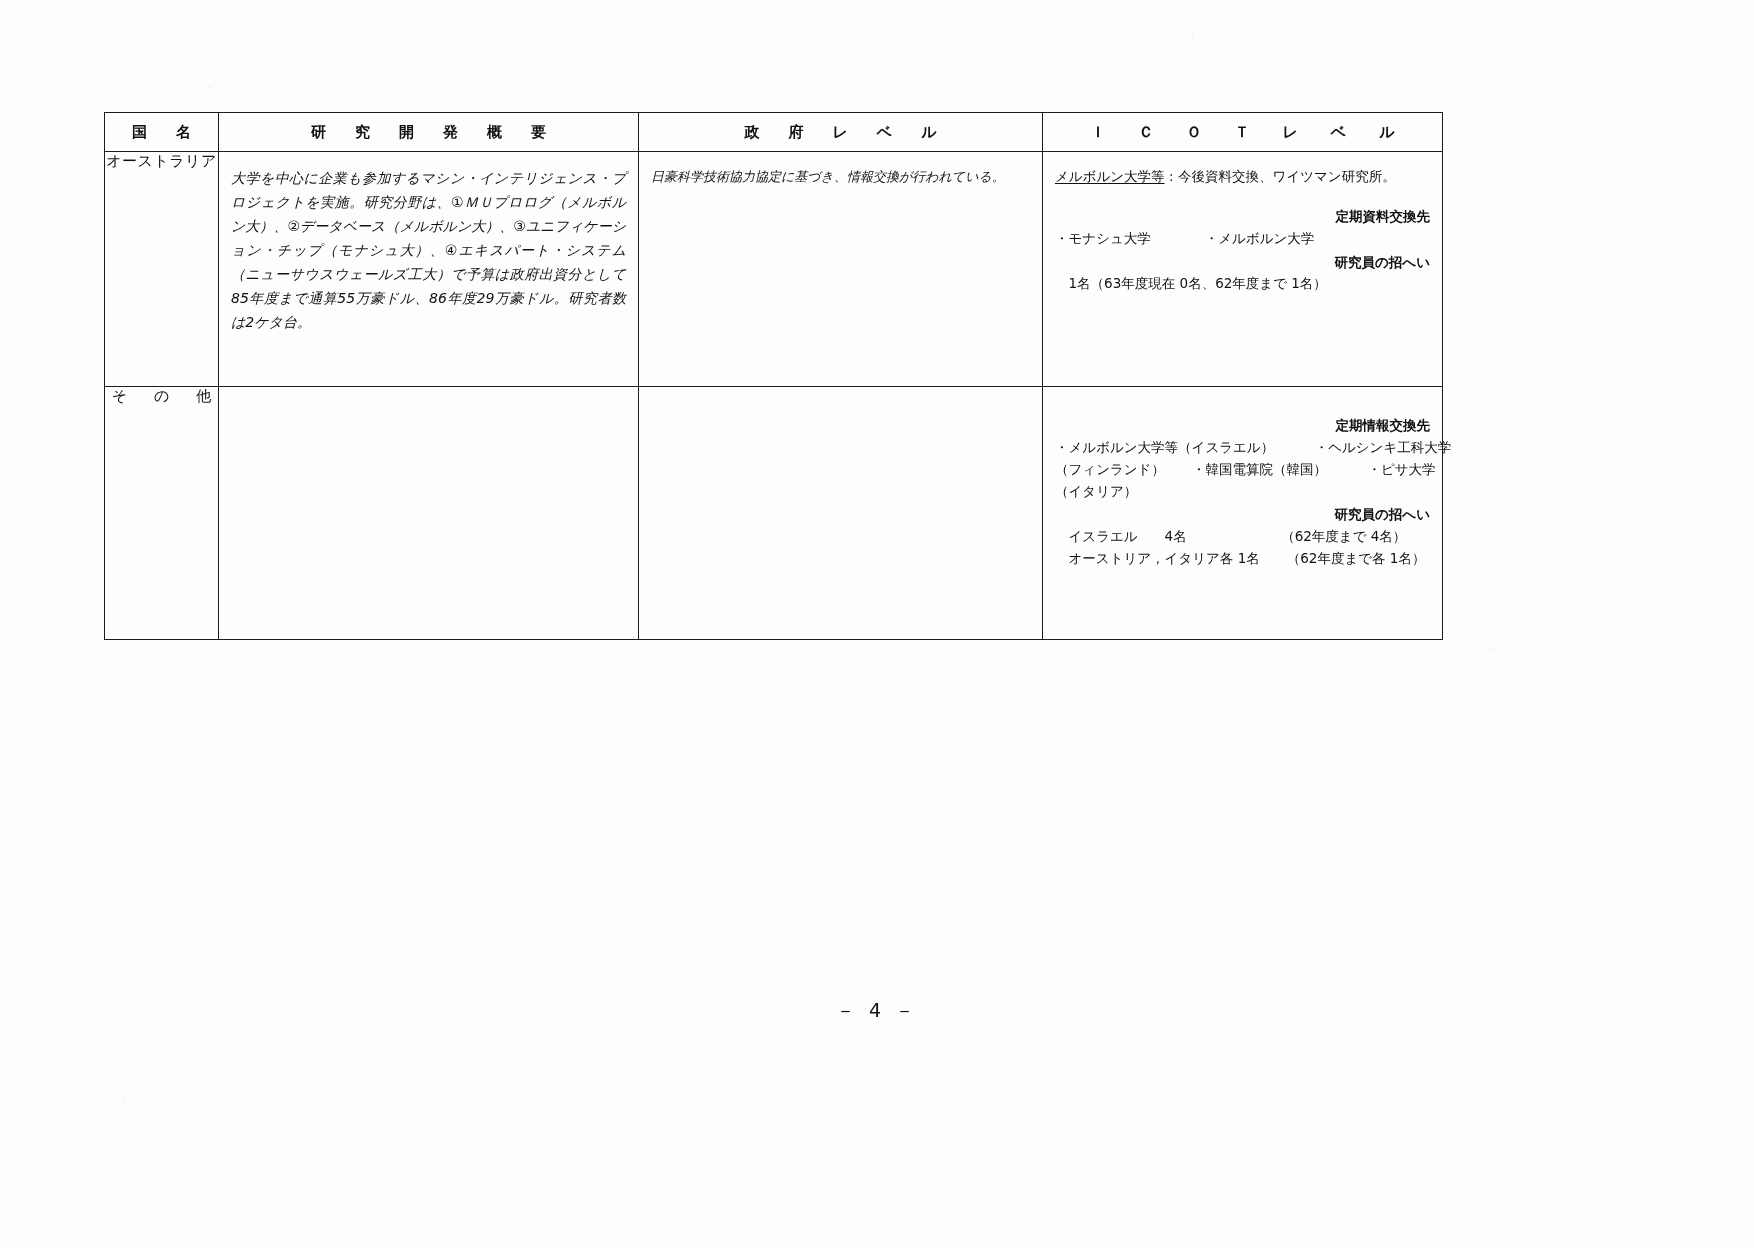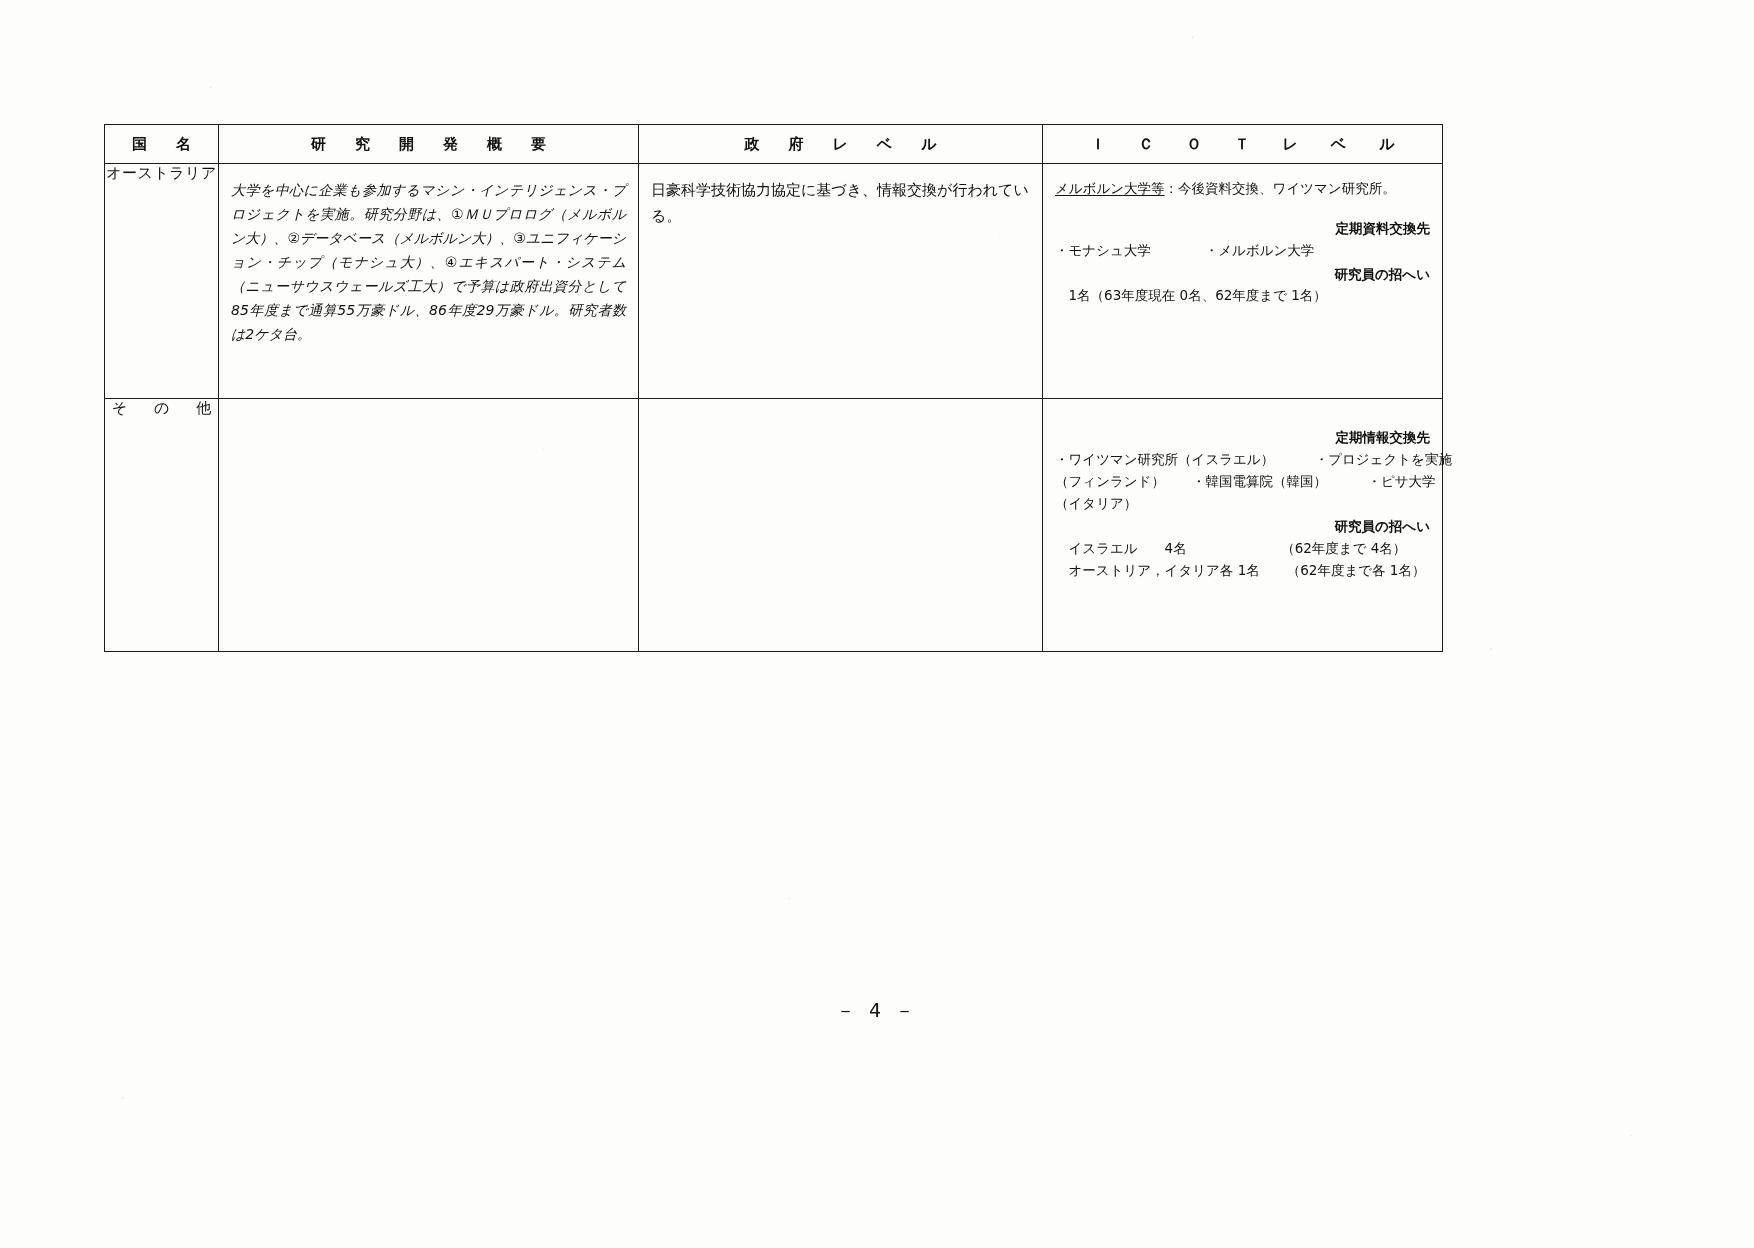--- a/index.html
+++ b/index.html
@@ -36,21 +36,21 @@
       radial-gradient(circle at 45% 72%, rgba(120,120,120,0.2) 0.8px, transparent 1.2px),
       radial-gradient(circle at 7% 88%, rgba(120,120,120,0.2) 0.8px, transparent 1.2px),
       radial-gradient(circle at 93% 91%, rgba(120,120,120,0.18) 0.7px, transparent 1.1px),
       radial-gradient(circle at 57% 19%, rgba(120,120,120,0.16) 0.6px, transparent 1px);
   }
 
   
   .doc-table {
     position: absolute;
     left: 104px;
-    top: 124px;
+    top: 112px;
     width: 1338px;
     border-collapse: collapse;
     table-layout: fixed;
   }
   .doc-table td {
     border: 1.6px solid #1c1c1c;
     vertical-align: top;
     padding: 0;
     background: transparent;
   }
@@ -98,22 +98,23 @@
   }
 
   .body-text {
     font-size: 14px;
     line-height: 1.72;
     text-align: justify;
     text-justify: inter-character;
     font-style: italic;
   }
   .gov-text {
-    font-size: 15px;
+    font-size: 13px;
     line-height: 1.7;
+    font-style: italic;
   }
 
   .icot-block { font-size: 13.5px; line-height: 1.62; }
   .icot-lead {
     margin-bottom: 18px;
   }
   .icot-lead .ul {
     text-decoration: underline;
     text-underline-offset: 2px;
   }
@@ -191,21 +192,21 @@
         <td>
           <div class="cell-pad body-text"></div>
         </td>
         <td>
           <div class="cell-pad gov-text"></div>
         </td>
         <td>
           <div class="cell-pad icot-block">
             <div class="gap"></div>
             <div class="icot-sub">定期情報交換先</div>
-            <div class="icot-line">・ワイツマン研究所（イスラエル）　　　・プロジェクトを実施</div>
+            <div class="icot-line">・メルボルン大学等（イスラエル）　　　・ヘルシンキ工科大学</div>
             <div class="icot-line">（フィンランド）　　・韓国電算院（韓国）　　　・ピサ大学</div>
             <div class="icot-line">（イタリア）</div>
             <div class="icot-sub">研究員の招へい</div>
             <div class="icot-line">　イスラエル　　4名　　　　　　　（62年度まで 4名）</div>
             <div class="icot-line">　オーストリア，イタリア各 1名　　（62年度まで各 1名）</div>
           </div>
         </td>
       </tr>
     </tbody>
   </table>

